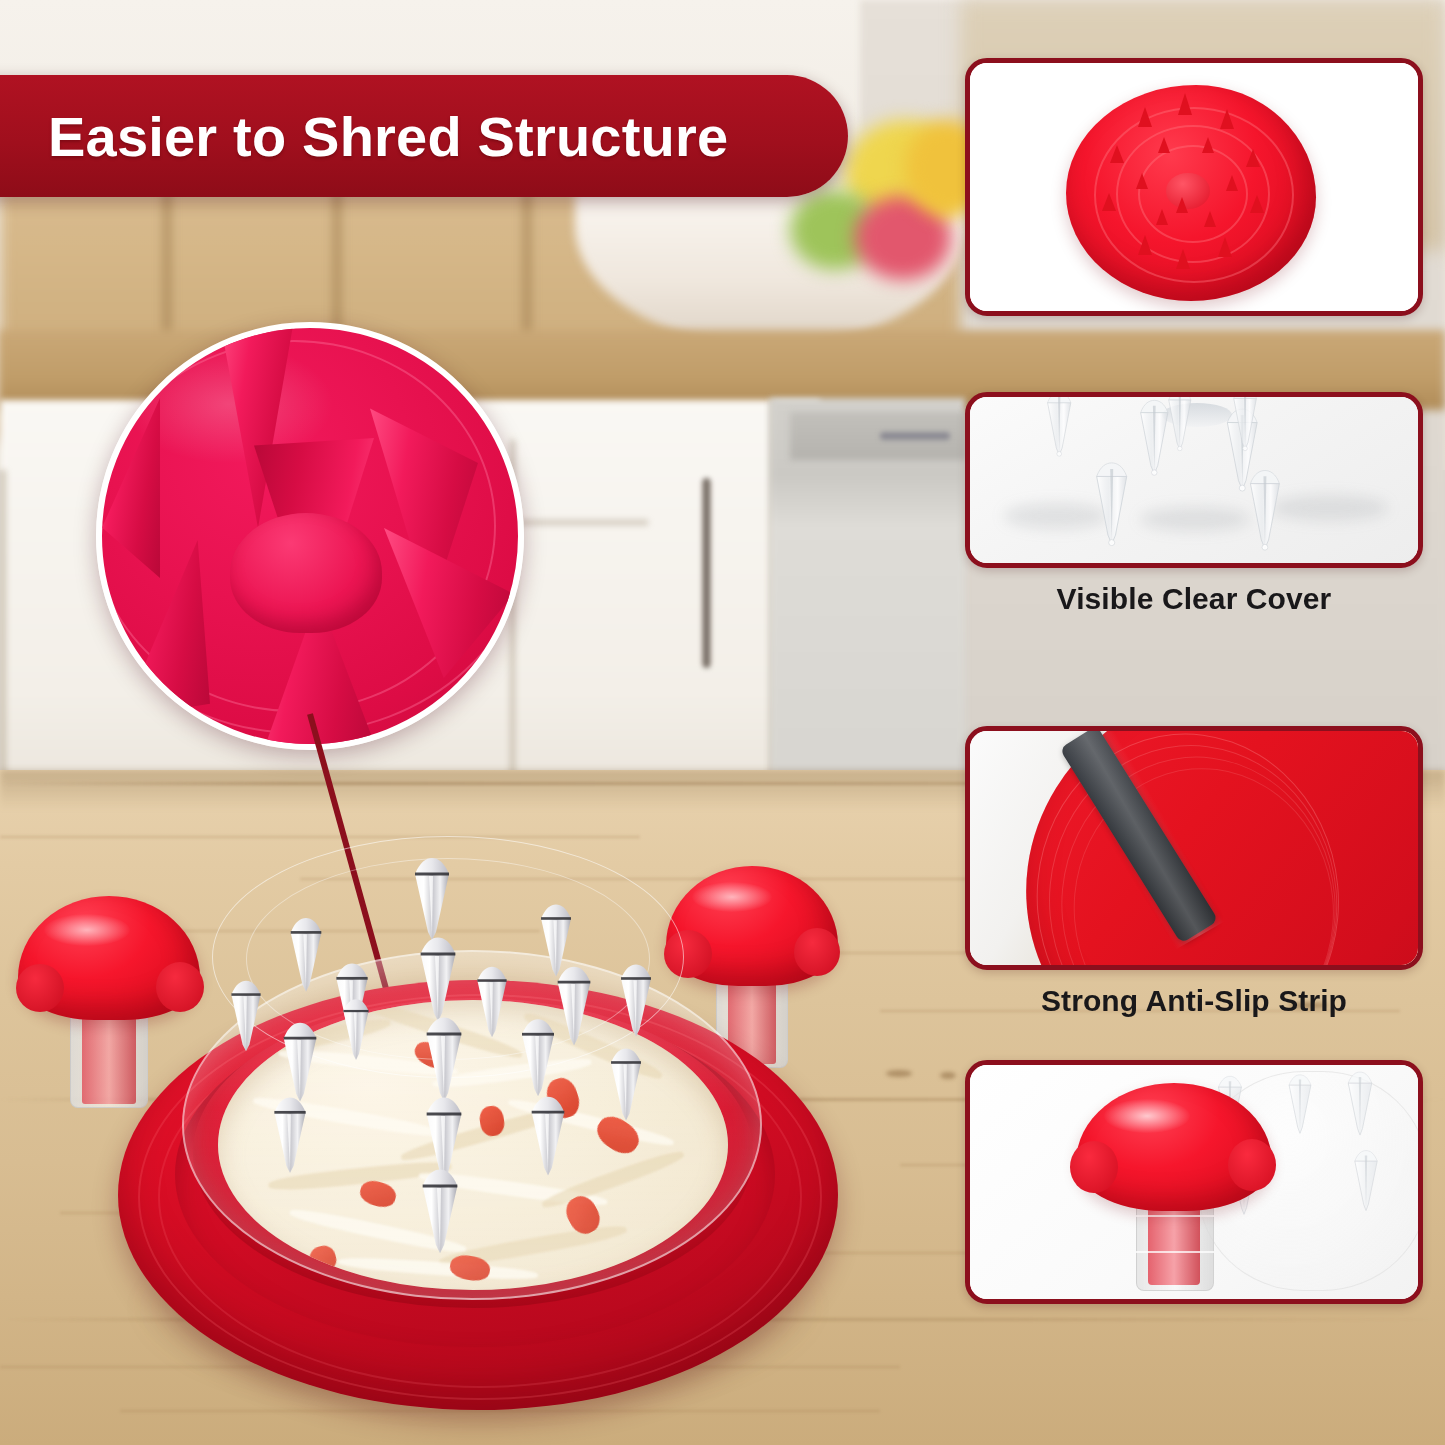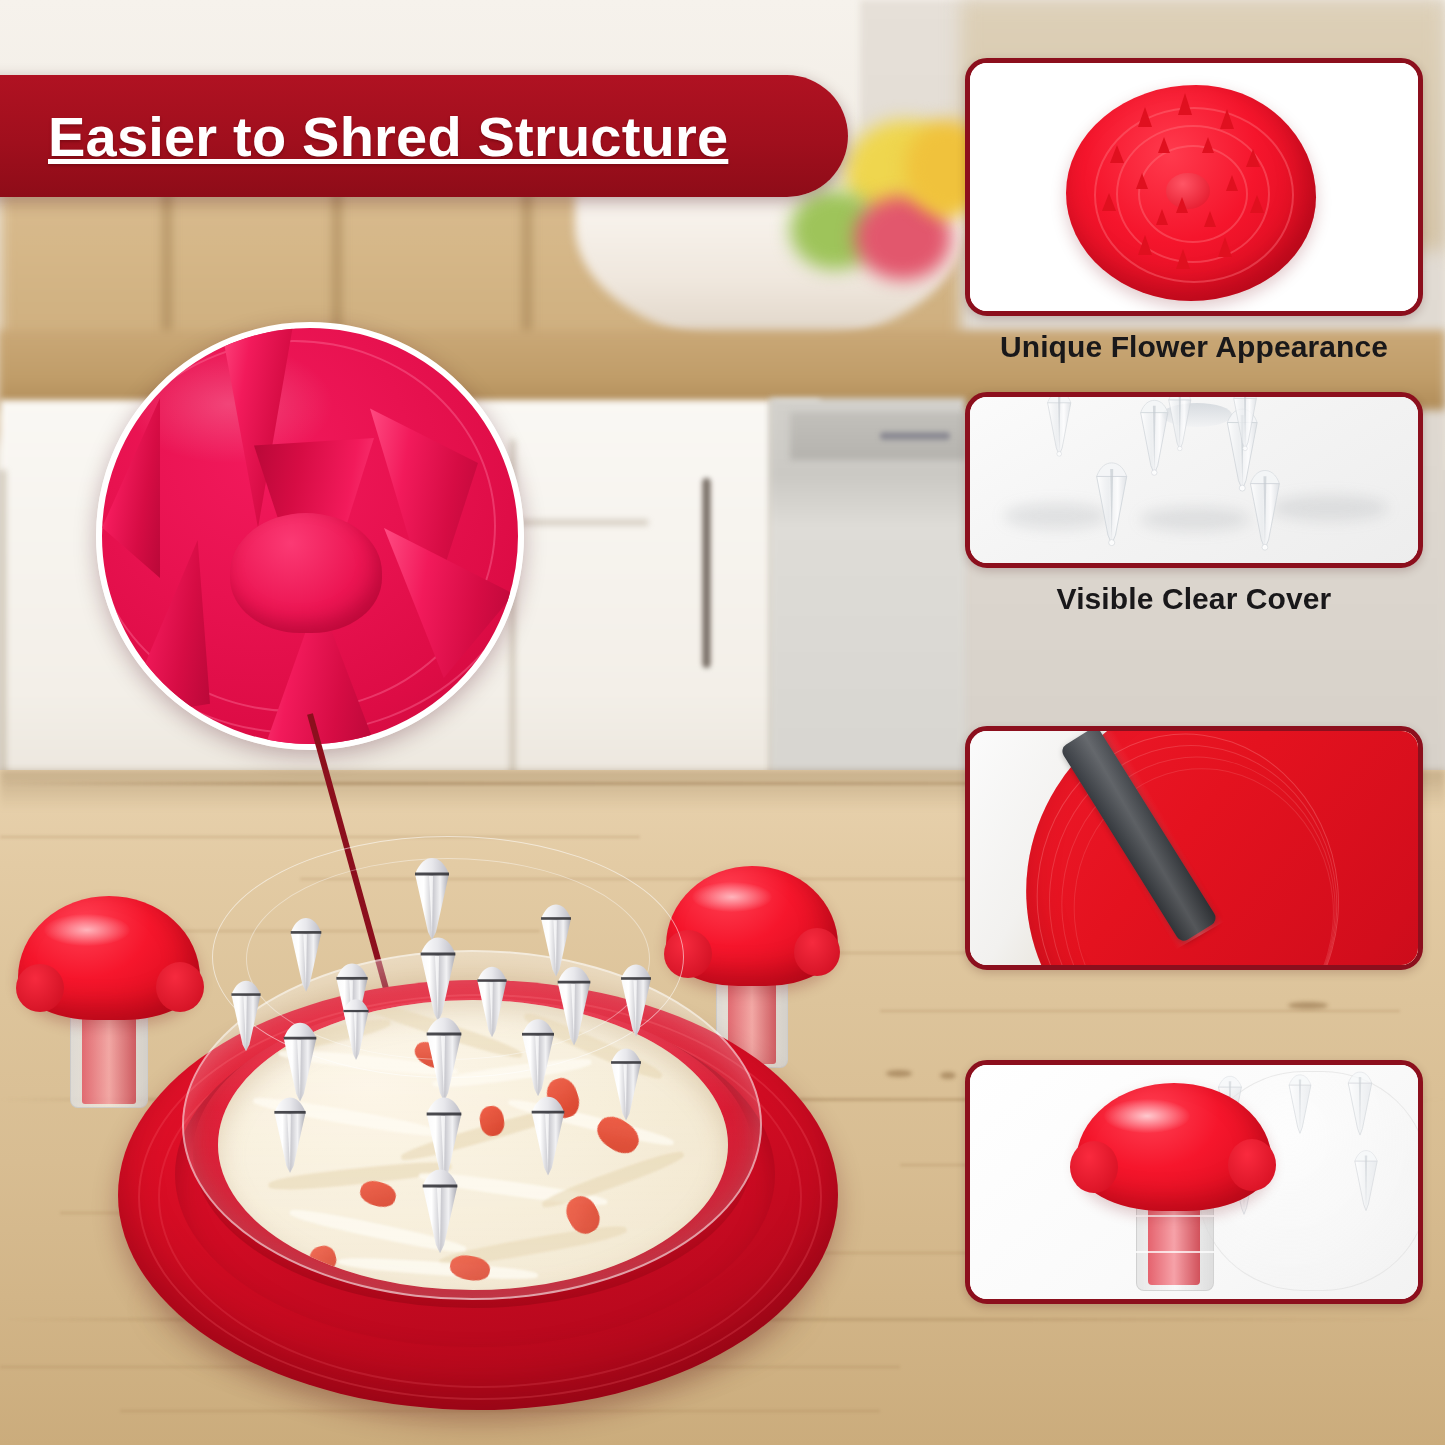--- a/index.html
+++ b/index.html
@@ -66,21 +66,21 @@
   
   .title-banner{
     position:absolute;left:-30px;top:75px;width:878px;height:122px;
     border-radius:0 61px 61px 0;
     background:linear-gradient(180deg,#b01222 0%,#a00f1d 55%,#8e0c18 100%);
     box-shadow:0 5px 16px rgba(60,0,8,.33);
     display:flex;align-items:center;
   }
   .title-text{
     margin-left:78px;color:#ffffff;font-size:56px;font-weight:bold;
-    letter-spacing:.2px;white-space:nowrap;text-shadow:0 2px 3px rgba(70,0,6,.35);text-decoration:underline;
+    letter-spacing:.2px;white-space:nowrap;text-shadow:0 2px 3px rgba(70,0,6,.35);
   }
 
   
   .mag{
     position:absolute;left:96px;top:322px;width:428px;height:428px;border-radius:50%;
     background:radial-gradient(circle at 38% 30%,#f2195c 0%,#e81250 38%,#dd0c45 72%,#c80a3c 100%);
     border:6px solid #ffffff;box-sizing:border-box;overflow:hidden;
     box-shadow:0 6px 22px rgba(70,0,20,.28);
   }
   .mag-ring{position:absolute;border-radius:50%;border:2px solid rgba(255,120,160,.38);}
@@ -408,21 +408,20 @@
       <div class="p1-nub" style="left:248px;top:174px;width:14px;height:20px;clip-path:polygon(50% 0,100% 100%,0 100%);"></div>
       <div class="p1-nub" style="left:206px;top:186px;width:14px;height:20px;clip-path:polygon(50% 0,100% 100%,0 100%);"></div>
       <div class="p1-nub" style="left:188px;top:74px;width:12px;height:16px;clip-path:polygon(50% 0,100% 100%,0 100%);"></div>
       <div class="p1-nub" style="left:232px;top:74px;width:12px;height:16px;clip-path:polygon(50% 0,100% 100%,0 100%);"></div>
       <div class="p1-nub" style="left:166px;top:110px;width:12px;height:16px;clip-path:polygon(50% 0,100% 100%,0 100%);"></div>
       <div class="p1-nub" style="left:256px;top:112px;width:12px;height:16px;clip-path:polygon(50% 0,100% 100%,0 100%);"></div>
       <div class="p1-nub" style="left:186px;top:146px;width:12px;height:16px;clip-path:polygon(50% 0,100% 100%,0 100%);"></div>
       <div class="p1-nub" style="left:234px;top:148px;width:12px;height:16px;clip-path:polygon(50% 0,100% 100%,0 100%);"></div>
       <div class="p1-nub" style="left:206px;top:134px;width:12px;height:16px;clip-path:polygon(50% 0,100% 100%,0 100%);"></div>
     </div>
-    <div class="panel-label">Unique Flower Appearance</div>
   </div>
 
   <div class="panel" style="top:392px;height:176px;">
     <div class="panel-frame">
       <div class="p2-bg"></div>
       <div class="p2-shadow" style="left:34px;top:106px;width:104px;height:26px;"></div>
       <div class="p2-shadow" style="left:170px;top:110px;width:110px;height:24px;"></div>
       <div class="p2-shadow" style="left:300px;top:98px;width:118px;height:26px;"></div>
       <div class="p2-shadow" style="left:96px;top:198px;width:120px;height:26px;"></div>
       <div class="p2-shadow" style="left:276px;top:196px;width:120px;height:26px;"></div>
@@ -463,20 +462,21 @@
         <div class="p3-groove" style="left:10px;top:50px;width:300px;height:330px;border-color:rgba(255,160,160,.30);"></div>
         <div class="p3-groove" style="left:22px;top:62px;width:286px;height:314px;border-color:rgba(255,160,160,.24);"></div>
         <div class="p3-groove" style="left:34px;top:74px;width:272px;height:298px;border-color:rgba(255,160,160,.20);"></div>
         <div class="p3-groove" style="left:46px;top:86px;width:258px;height:282px;border-color:rgba(255,160,160,.18);"></div>
       </div>
       <div class="p3-strip"></div>
       <div style="position:absolute;left:84px;top:0px;width:56px;height:236px;
         background:linear-gradient(90deg,rgba(255,255,255,0),rgba(255,255,255,.22),rgba(255,255,255,0));
         transform:rotate(-30deg);transform-origin:50% 0%;"></div>
     </div>
+    <div class="panel-label">Strong Anti-Slip Strip</div>
   </div>
 
   <div class="panel" style="top:1060px;height:244px;">
     <div class="panel-frame">
       <div class="p4-bg"></div>
       <div class="p4-cover"></div>
       <svg style="position:absolute;right:0;top:0;width:240px;height:234px;" viewBox="0 0 240 234">
         <defs>
           <linearGradient id="glass2" x1="0" y1="0" x2="1" y2="0">
             <stop offset="0%" stop-color="#ffffff" stop-opacity=".9"></stop>

